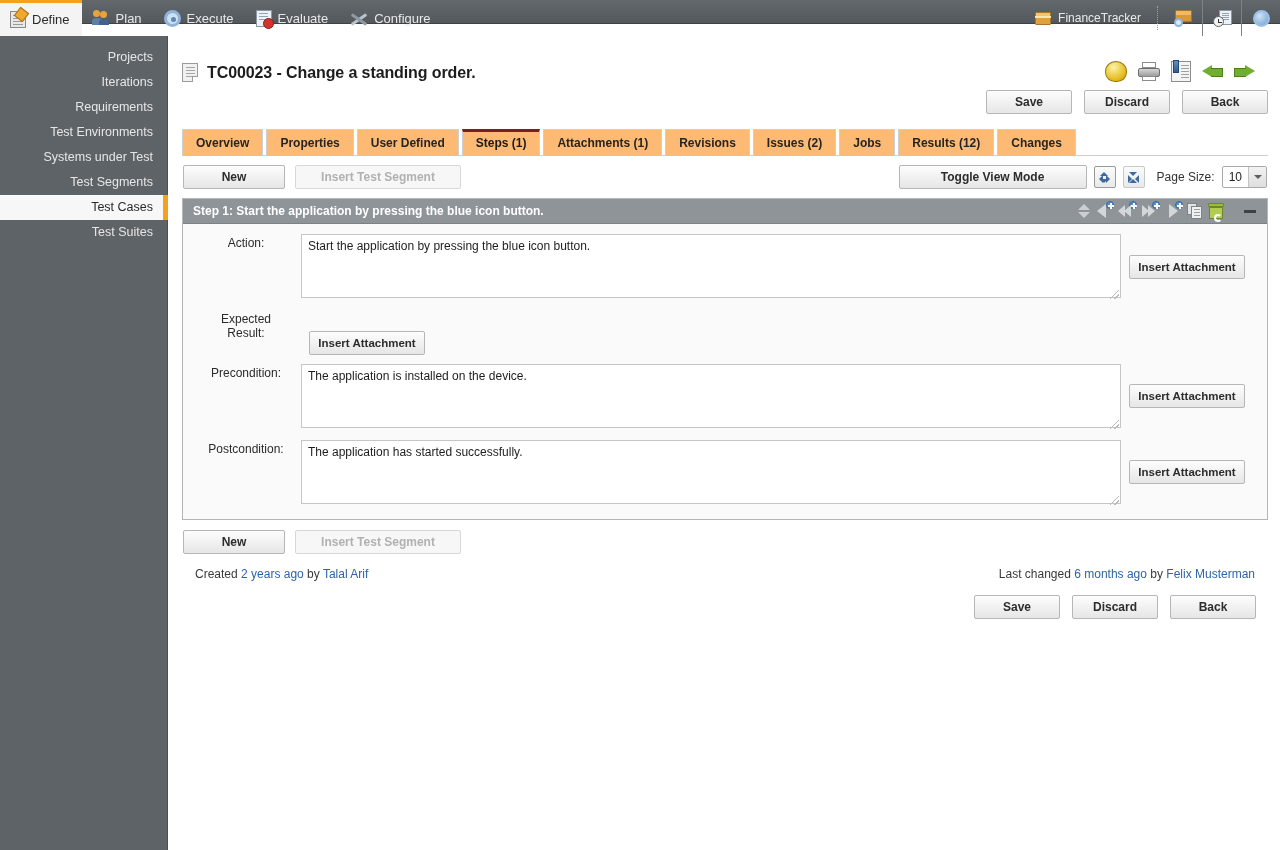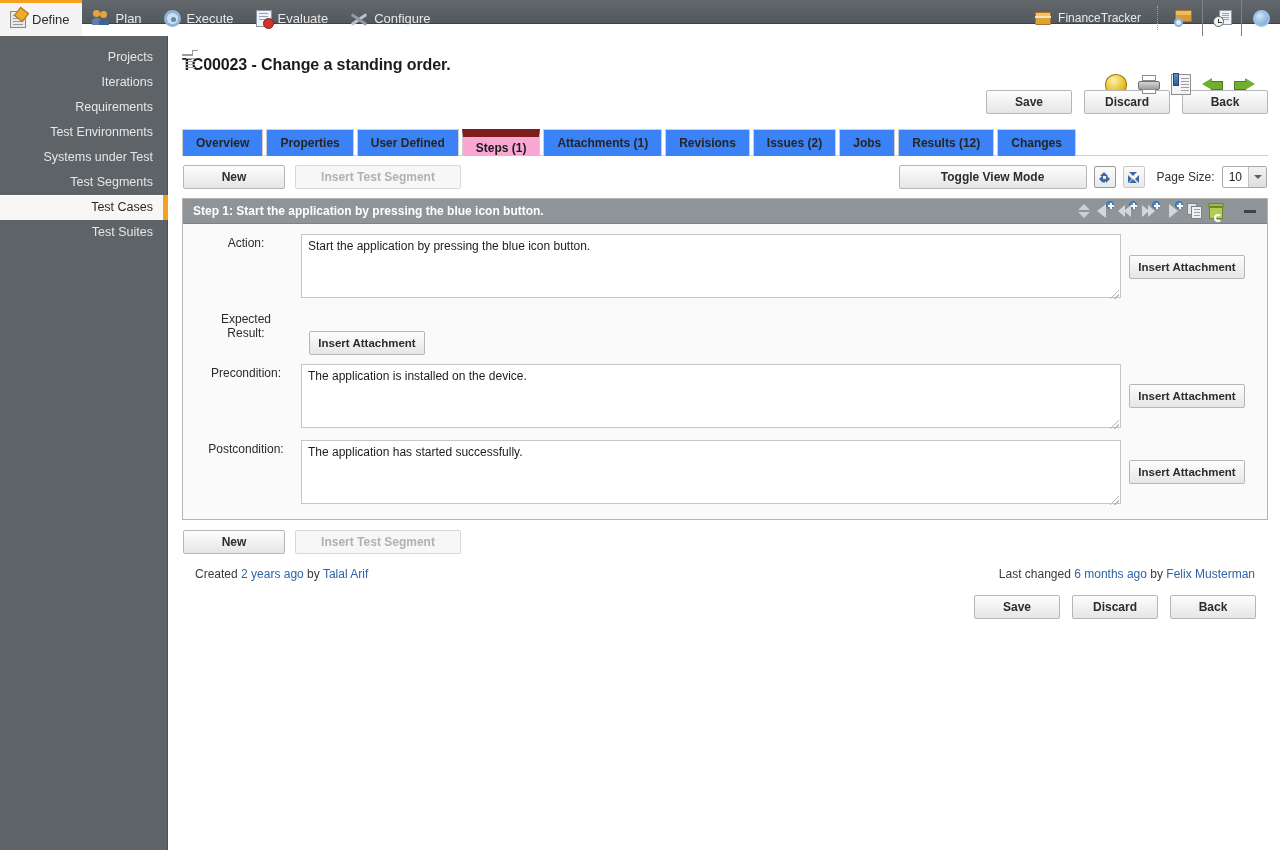--- a/index.html
+++ b/index.html
@@ -106,24 +106,23 @@
     content:""; position:absolute; right:-1px; top:0; bottom:0; width:5px; background:#f5a11d;
   }
   #side-spacer { height: 9px; }
 
   
   #content {
     position: absolute; left: 169px; top: 36px; width: 1111px; height: 814px;
     background: #ffffff;
   }
   #page-head {
-    display: flex; align-items: flex-start;
+    display: flex; align-items: flex-end;
     padding: 18px 16px 0 13px;
     height: 46px;
-    flex-direction: column;
   }
   .ic-doc-lg { width:16px; height:19px; background:#f1f1f1; border:1px solid #9a9a9a; position:relative; margin-right:9px; }
   .ic-doc-lg:before { content:""; position:absolute; left:3px; top:3px; width:9px; height:1px; background:#a6a6a6; box-shadow:0 3px 0 #a6a6a6, 0 6px 0 #a6a6a6, 0 9px 0 #a6a6a6; }
   .ic-doc-lg:after { content:""; position:absolute; right:-1px; bottom:-1px; width:5px; height:5px; background:#ffffff; border-left:1px solid #9a9a9a; border-top:1px solid #9a9a9a; }
 
   #page-title { font-size: 16px; font-weight: bold; color: #1c1c1c; letter-spacing: -0.1px; }
 
   #head-icons { margin-left: auto; display: flex; align-items: center; gap: 11px; padding-right: 9px; }
   .ic-helmet { width:22px; height:21px; border-radius:50% 50% 45% 45%; background:radial-gradient(circle at 38% 28%, #fdf3a8, #e4b818 70%, #b88c0c); border:1px solid #9c7a10; }
   .ic-printer { width:22px; height:19px; position:relative; }
@@ -155,28 +154,28 @@
   #action-bar-top .btn { width: 86px; }
   #action-bar-bottom { display: flex; justify-content: flex-end; gap: 12px; padding-right: 12px; }
   #action-bar-bottom .btn { width: 86px; }
 
   
   #tabs { display: flex; align-items: flex-end; margin: 13px 0 0 13px; height: 28px; position: relative; }
   .tab {
     height: 27px; line-height: 26px;
     padding: 0 13px;
     border: 1px solid #cfcfcf; border-bottom: none;
-    background: #3b82f6;
+    background: #fdba74;
     font-size: 12px; font-weight: bold; color: #252525;
     margin-right: 3px; cursor: pointer; white-space: nowrap;
     position: relative; top: 1px;
   }
   .tab.active {
-    background: #f9a8d4;
-    border-top: 8px solid #7f1d1d;
+    background: #fdba74;
+    border-top: 3px solid #7f1d1d;
     line-height: 23px;
     color: #1a1a1a;
   }
 
   #tab-panel {
     margin: 0 12px 0 13px;
     border-top: 1px solid #cfcfcf;
     padding-top: 9px;
   }
 

